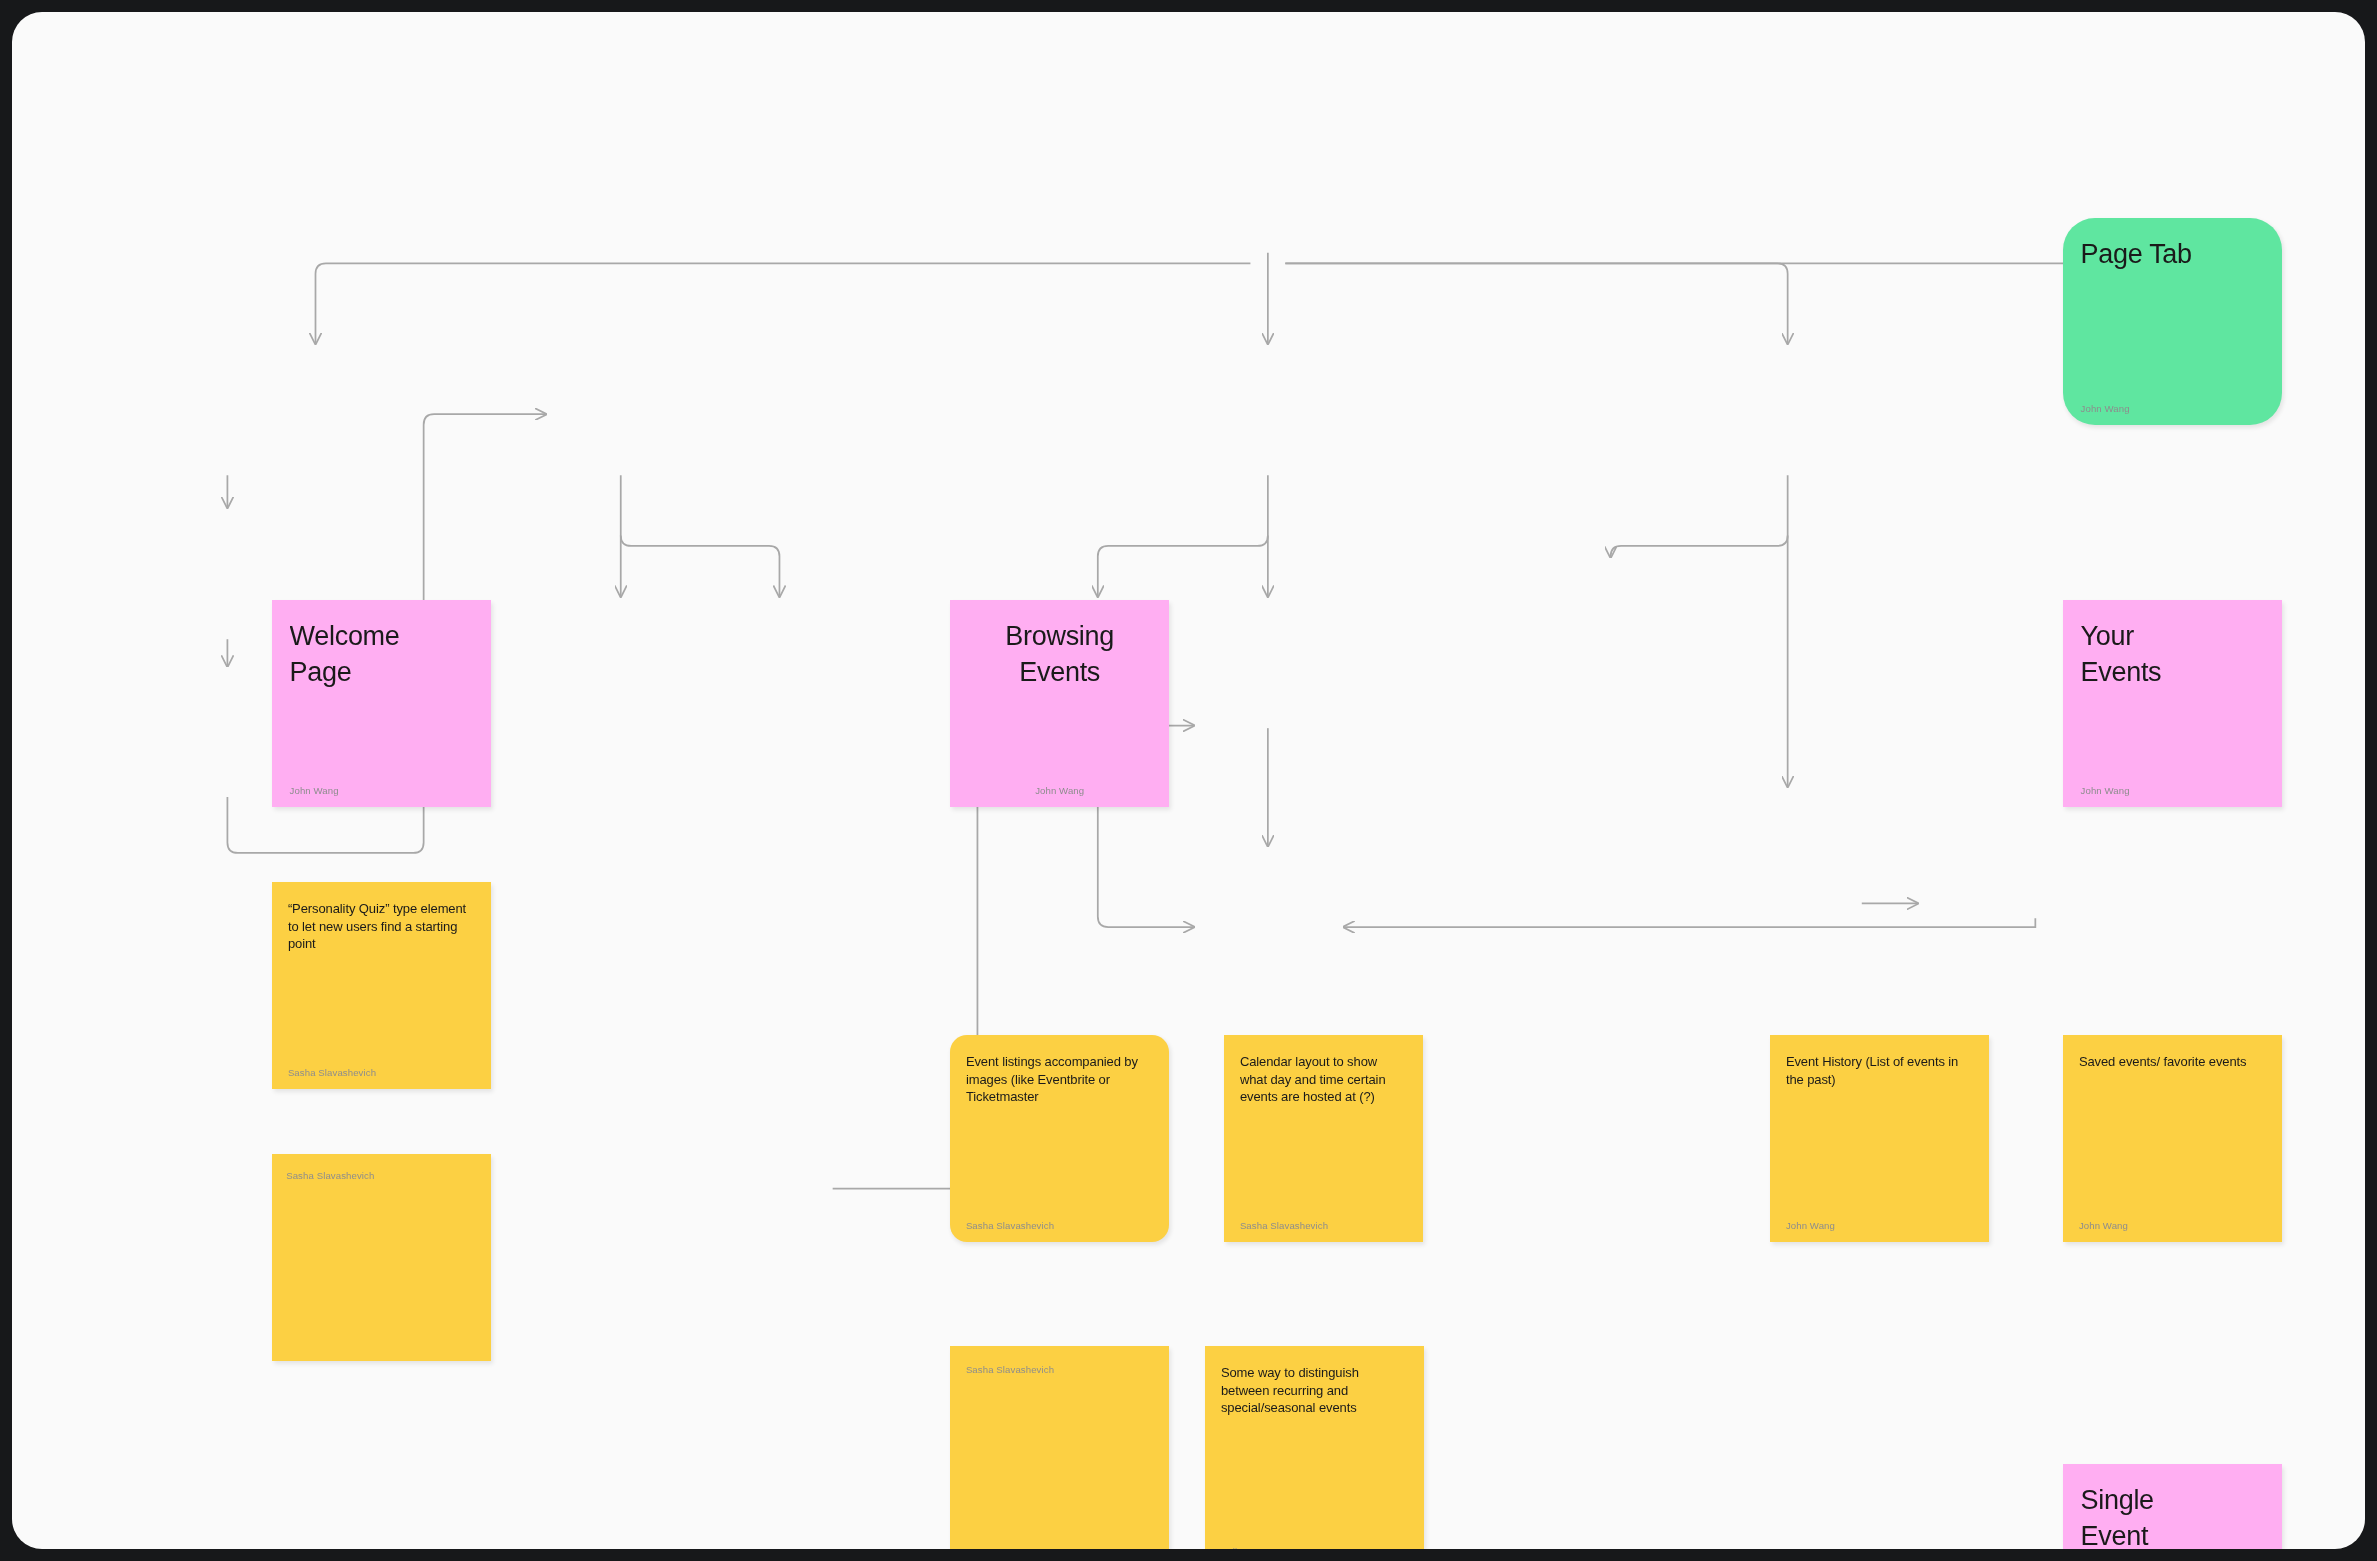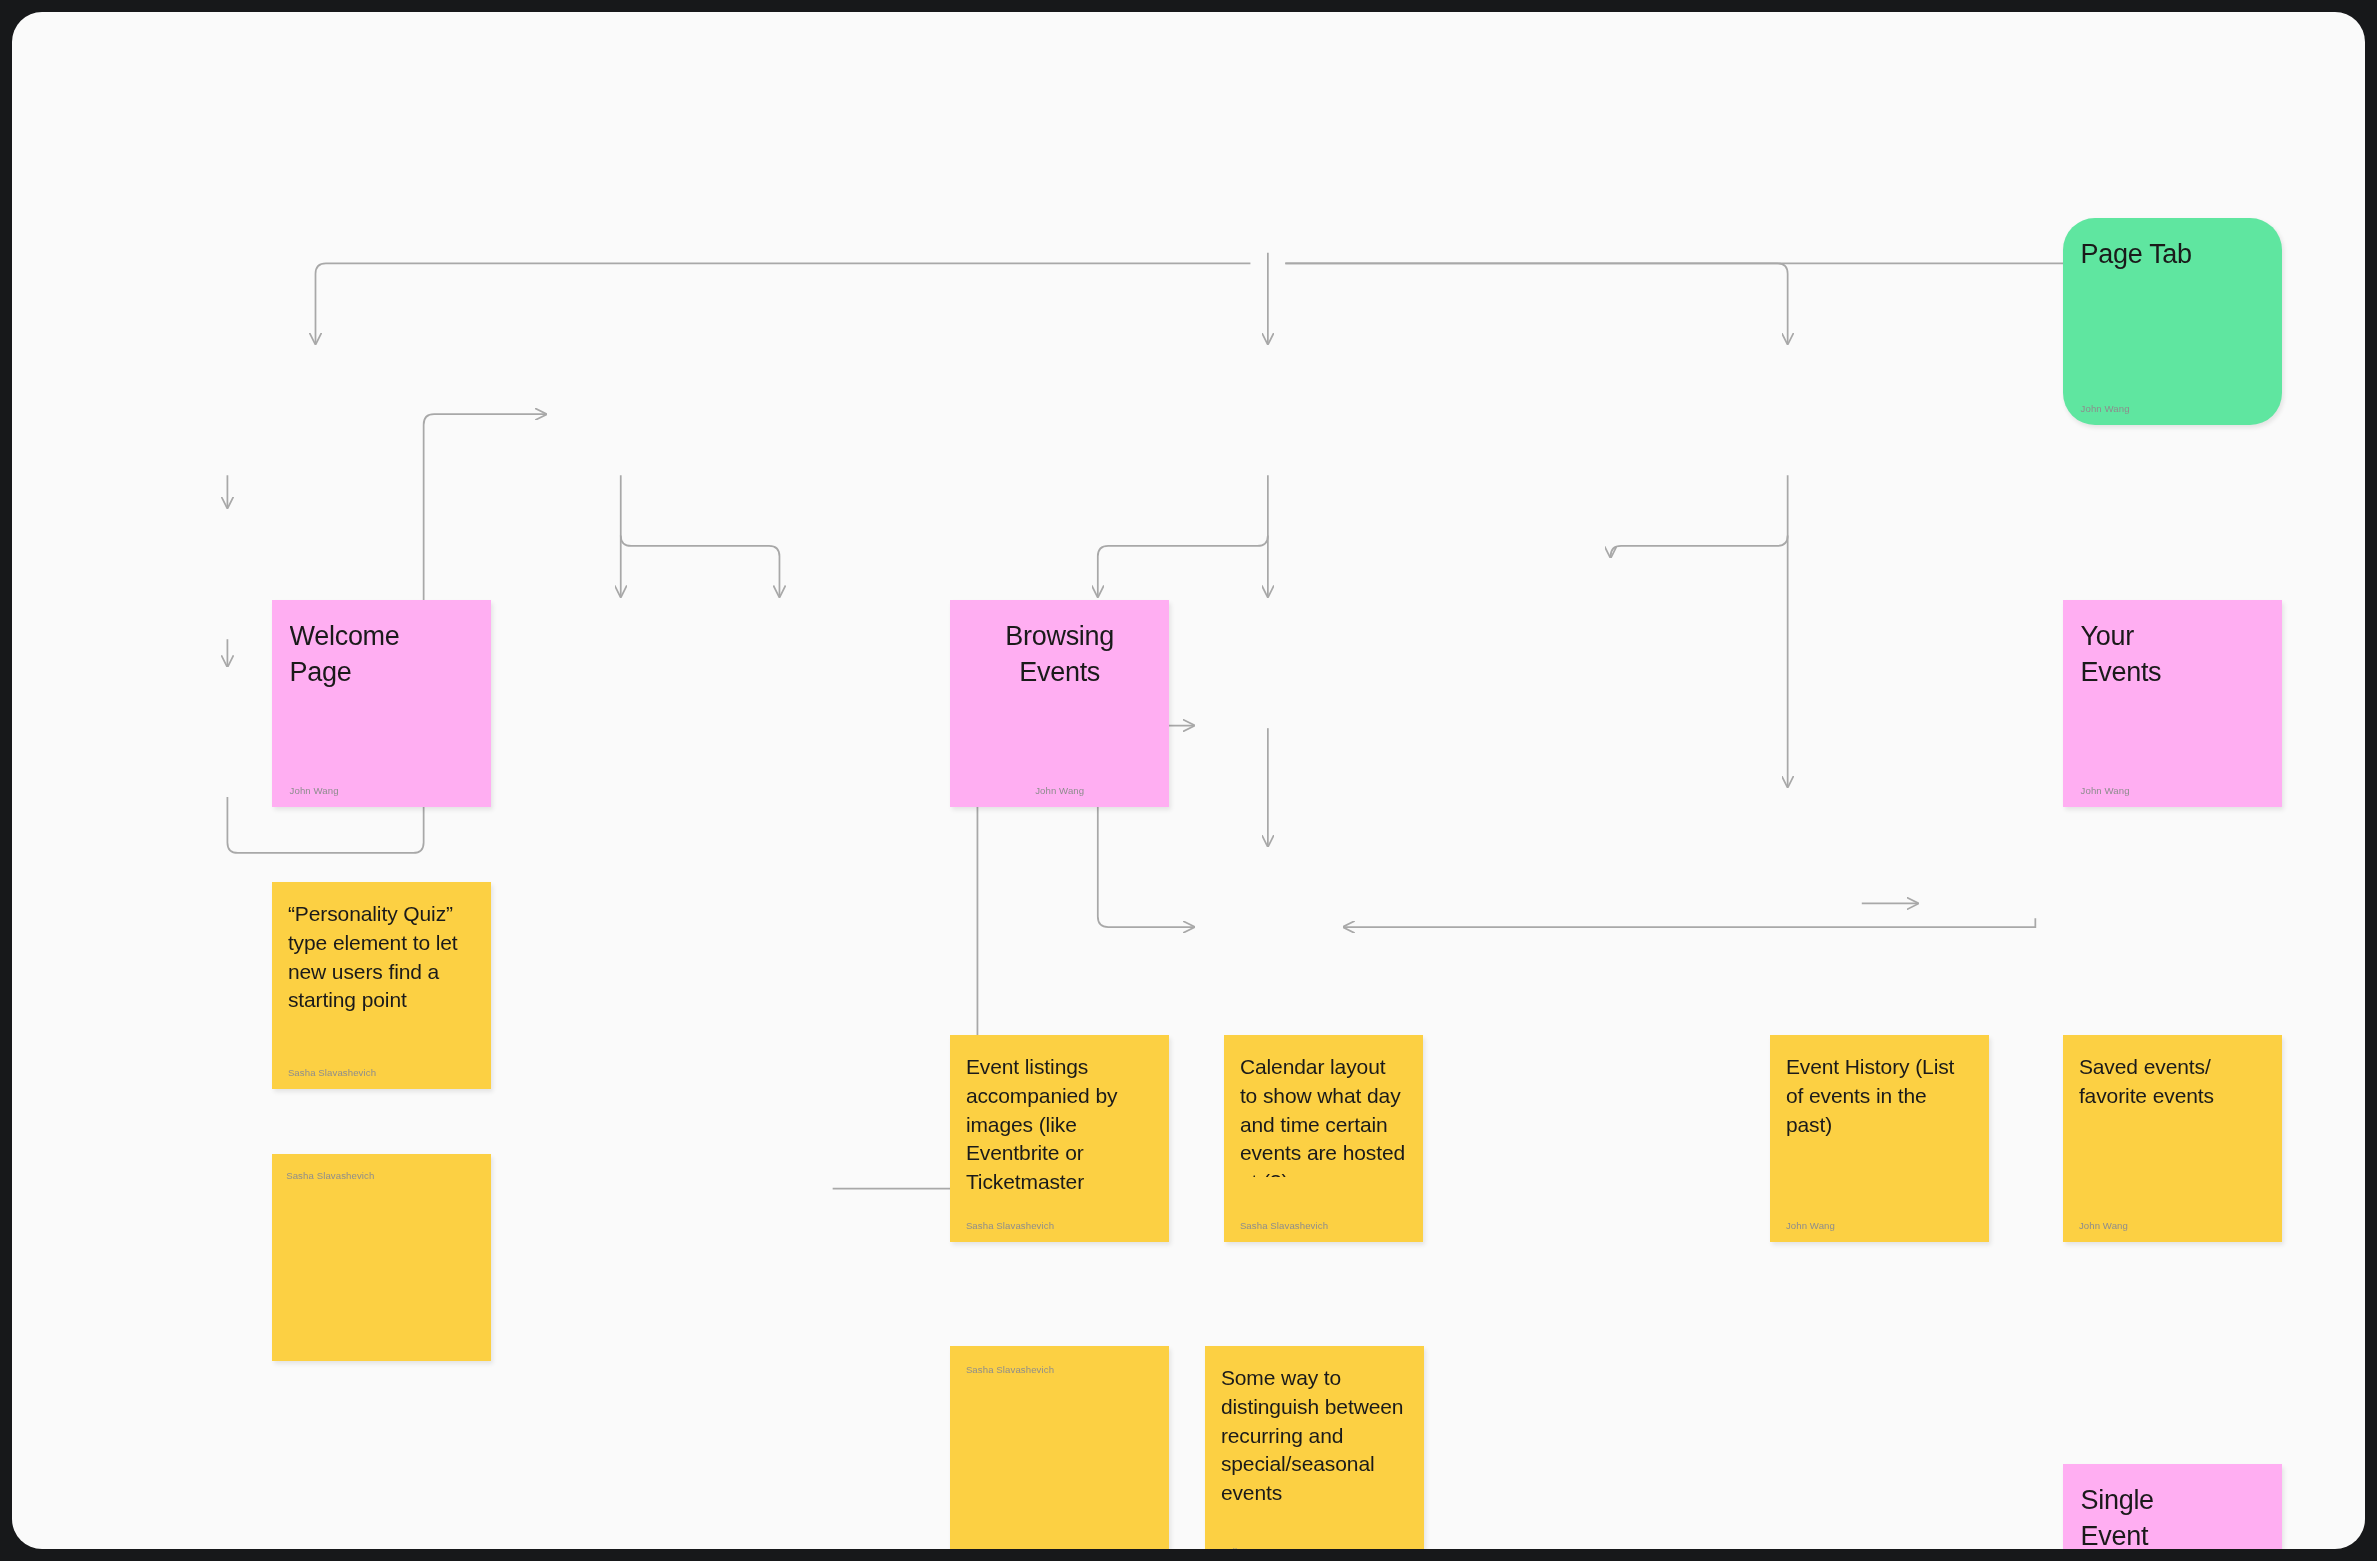--- a/index.html
+++ b/index.html
@@ -77,21 +77,21 @@
     font-size: 27px;
     line-height: 1.33;
     font-weight: 400;
     letter-spacing: -0.3px;
   }
 
   .sz-med {             
     padding: 17.4px 15.7px 10.5px 15.7px;
   }
   .sz-med .note-body {
-    font-size: 21px;
+    font-size: 13px;
     line-height: 1.38;
     font-weight: 400;
     letter-spacing: -0.1px;
   }
 
   .sz-small {           
     padding: 15.7px 14px 10.5px 14px;
   }
   .sz-small .note-body {
     font-size: 12.6px;
@@ -161,21 +161,21 @@
           <div class="note-author">Sasha Slavashevich</div>
         </div>
         <div class="note yellow sz-small" style="left: 260px; top: 1142px; width: 219px; height: 207px;">
           <div class="note-author">Sasha Slavashevich</div>
         </div>
         <div class="note pink sz-hero" style="left: 938px; top: 588px; width: 219px; height: 207px; text-align: center;">
           <div class="note-body">Browsing
 Events</div>
           <div class="note-author">John Wang</div>
         </div>
-        <div class="note yellow sz-med" style="left: 938px; top: 1023px; width: 219px; height: 207px;">
+        <div class="note yellow sz-med" style="left: 938px; top: 1023px; width: 219px; height: 207px; border-radius: 17px;">
           <div class="note-body">Event listings accompanied by images (like Eventbrite or Ticketmaster</div>
           <div class="note-author">Sasha Slavashevich</div>
         </div>
         <div class="note yellow sz-med" style="left: 1212px; top: 1023px; width: 199px; height: 207px; gap: 43px;">
           <div class="note-body">Calendar layout to show what day and time certain events are hosted at (?)</div>
           <div class="note-author">Sasha Slavashevich</div>
         </div>
         <div class="note yellow sz-med" style="left: 938px; top: 1334px; width: 219px; height: 207px;">
           <div class="note-author">Sasha Slavashevich</div>
         </div>

